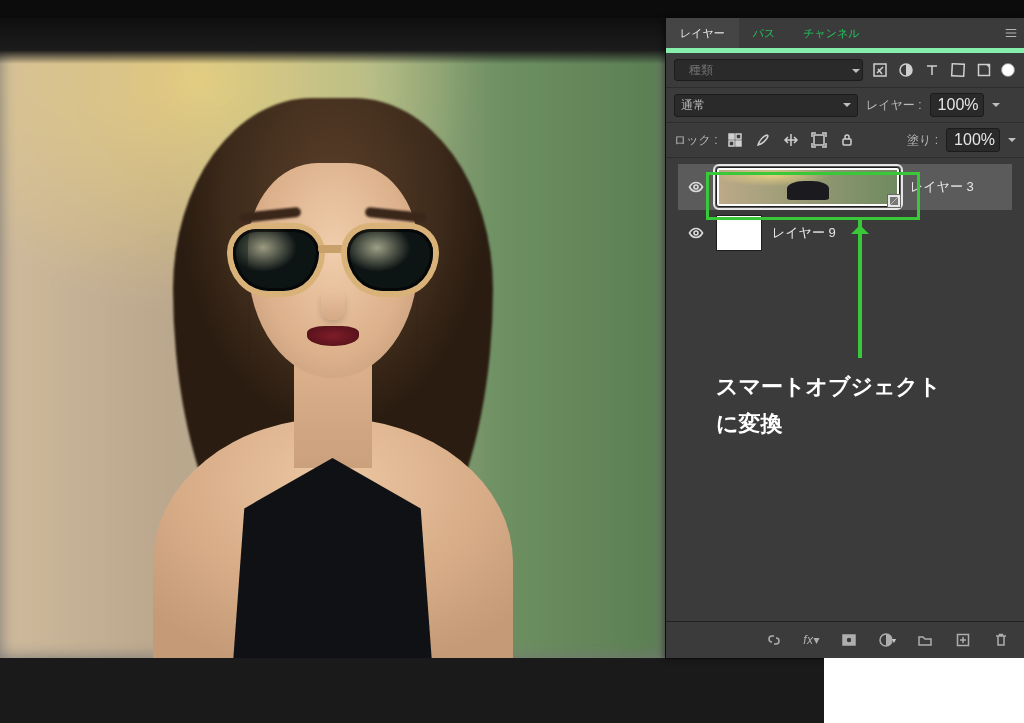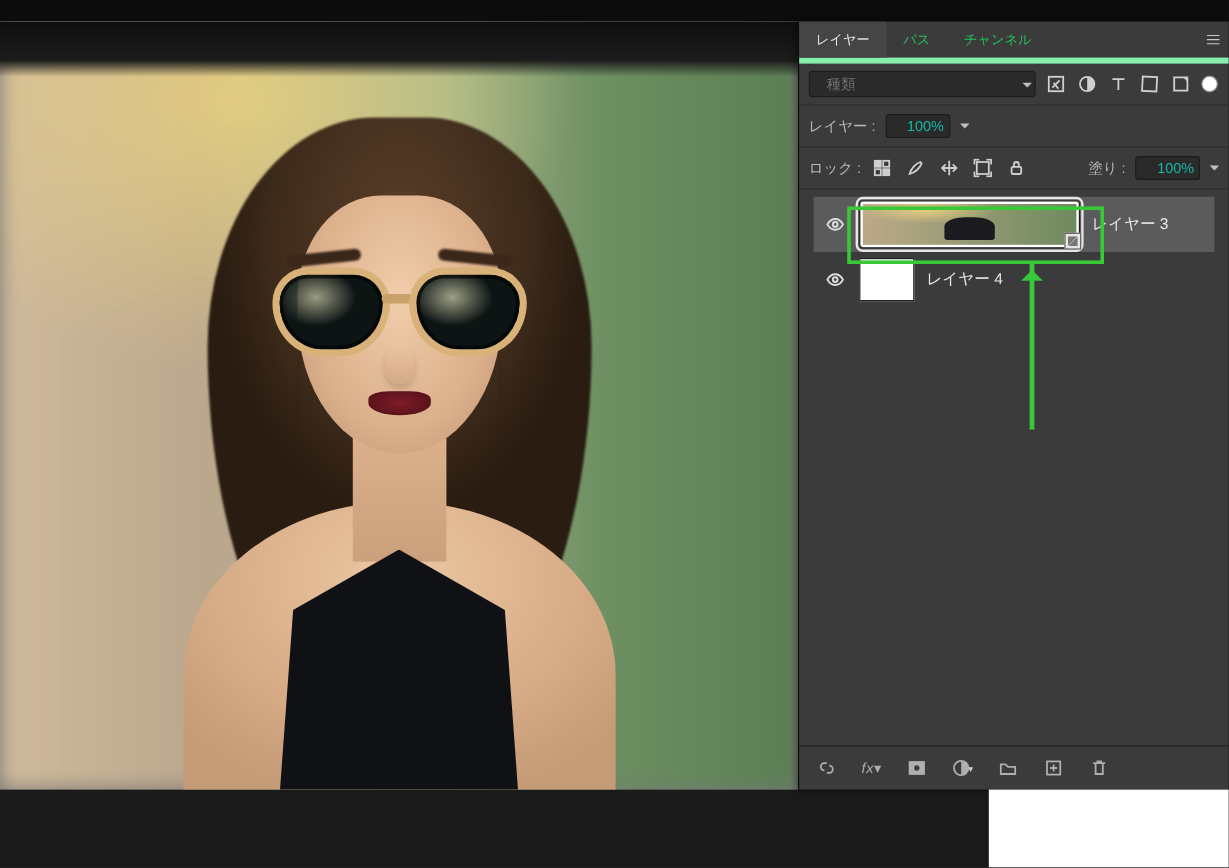--- a/index.html
+++ b/index.html
@@ -61,21 +61,21 @@
   .row{display:flex;align-items:center;height:34px;padding:0 8px;gap:8px;border-bottom:1px solid #2d2d2d;color:#b8b8b8;font-size:12px}
   .search{flex:1;display:flex;align-items:flex-end;gap:6px;background:#2a2a2a;border:1px solid #1c1c1c;border-radius:3px;padding:2px 6px;color:#bfbfbf;max-width:175px}
   .search input{flex:1;border:none;background:transparent;color:#cfcfcf;font-size:12px;outline:none}
   .chev::after{content:"";display:inline-block;border:4px solid transparent;border-top-color:#bfbfbf;transform:translateY(2px)}
   .iconbtn{width:18px;height:18px;display:flex;align-items:center;justify-content:center;color:#cfcfcf}
   .iconbtn svg{width:16px;height:16px;fill:none;stroke:#cfcfcf;stroke-width:1.5}
   .iconbtn.solid svg{fill:#cfcfcf;stroke:none}
   .swatch{width:12px;height:12px;border-radius:50%;background:#fff;border:1px solid #888}
   .sel{background:#2a2a2a;border:1px solid #1c1c1c;border-radius:3px;padding:2px 6px;display:flex;align-items:center;gap:8px;min-width:170px}
   .sel .chev{margin-left:auto}
-  .valbox{background:#2a2a2a;border:1px solid #1c1c1c;border-radius:3px;padding:2px 4px;min-width:44px;text-align:right;color:#14b8a6;font-size:12px}
+  .valbox{background:#2a2a2a;border:1px solid #1c1c1c;border-radius:3px;padding:2px 4px;min-width:44px;text-align:right;color:#e5e5e5;font-size:16px}
   .row .label{white-space:nowrap}
   .lockset{display:flex;gap:10px;align-items:center}
   
   .layers{padding:6px 12px}
   .layer{display:flex;align-items:center;height:46px;padding:0 8px;gap:10px}
   .layer.selected{background:#5b5b5b}
   .eye{width:20px;display:flex;justify-content:center}
   .eye svg{width:16px;height:16px;stroke:#dcdcdc;fill:none;stroke-width:1.6}
   .thumbwrap{position:relative;width:44px;height:34px;border:1px solid #1e1e1e;background:#fff}
   .thumbwrap.smart .smartbadge{position:absolute;right:-2px;bottom:-2px;width:12px;height:12px;background:#e6e6e6;border:1px solid #676767}
@@ -86,21 +86,21 @@
       linear-gradient(90deg,#bca988,#6f8a5f);}
   .thumbwrap .mini::after{content:"";position:absolute;left:38%;top:32%;width:24%;height:56%;
       background:#1b1b1f;border-radius:40% 40% 10% 10%}
   .lname{color:#e6e6e6;font-size:13px}
   .highlight{position:absolute;border:3px solid #38c838;pointer-events:none}
   #hl-layer{left:706px;top:172px;width:208px;height:42px}
   .arrow{position:absolute;left:858px;top:218px;width:4px;height:140px;background:#38c838}
   .arrow::before{content:"";position:absolute;top:-2px;left:50%;transform:translateX(-50%);border:9px solid transparent;border-bottom-color:#38c838}
   .annot{position:absolute;left:716px;top:368px;color:#fff;font-size:22px;font-weight:700;line-height:1.7}
   
-  .panelfoot{position:absolute;left:0;right:0;bottom:0;height:36px;border-top:1px solid #222;display:flex;align-items:center;gap:20px;padding:0 14px}
+  .panelfoot{position:absolute;left:0;right:0;bottom:0;height:36px;border-top:1px solid #222;display:flex;align-items:center;justify-content:flex-end;gap:20px;padding:0 14px}
   .panelfoot .iconbtn svg{stroke:#aeaeae}
   .panelfoot .fx{font-size:12px;font-style:italic;color:#aeaeae;letter-spacing:.5px}
   
   #whitegap{position:absolute;right:0;top:658px;width:200px;height:65px;background:#fff}
   #topstrip{position:absolute;left:0;right:0;top:0;height:18px;background:#0c0c0c}
 </style>
 </head>
 <body>
 
 <div id="app">
@@ -177,20 +177,24 @@
       <span class="iconbtn">
           <svg viewBox="0 0 16 16">
             <rect x="2.5" y="2.5" width="11" height="11"></rect>
             <path d="M11 2.5l2.5 2.5"></path>
           </svg>
         </span>
       <span class="swatch"></span>
     </div>
 
     <div class="row">
+      <div class="sel">
+        <span>通常</span>
+        <span class="chev"></span>
+      </div>
       <span class="label">レイヤー :</span>
       <span class="valbox">100%</span>
       <span class="chev"></span>
     </div>
 
     <div class="row">
       <span class="label">ロック :</span>
       <div class="lockset">
         <span class="iconbtn">
             <svg viewBox="0 0 16 16">
@@ -244,21 +248,21 @@
         <span class="lname">レイヤー 3</span>
       </div>
       <div class="layer">
         <span class="eye">
             <svg viewBox="0 0 16 16">
               <path d="M1.5 8s2.5-4.5 6.5-4.5S14.5 8 14.5 8 12 12.5 8 12.5 1.5 8 1.5 8z"></path>
               <circle cx="8" cy="8" r="2"></circle>
             </svg>
           </span>
         <span class="thumbwrap"></span>
-        <span class="lname">レイヤー 4</span>
+        <span class="lname">レイヤー 9</span>
       </div>
     </div>
 
     <div class="panelfoot">
       <span class="iconbtn">
           <svg viewBox="0 0 16 16">
             <path d="M6 10a3 3 0 0 1 0-6h2M10 6a3 3 0 0 1 0 6H8"></path>
           </svg>
         </span>
       <span class="fx">fx<span style="font-style:normal">▾</span></span>
@@ -289,15 +293,19 @@
       <span class="iconbtn">
           <svg viewBox="0 0 16 16">
             <path d="M3 4h10M5 4v9h6V4M6.5 4V2.5h3V4"></path>
           </svg>
         </span>
     </div>
   </div>
 
   <div id="hl-layer" class="highlight"></div>
   <div class="arrow"></div>
+  <div class="annot">
+    <div>スマートオブジェクト</div>
+    <div>に変換</div>
+  </div>
 
   <div id="whitegap"></div>
 </div>
 
 </body></html>

